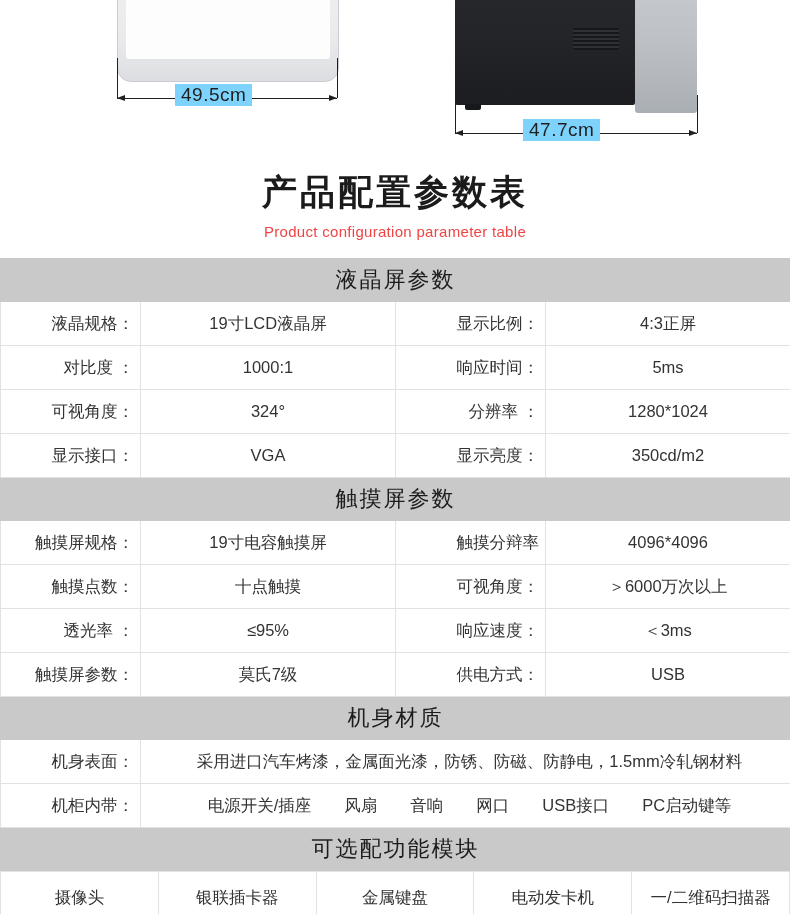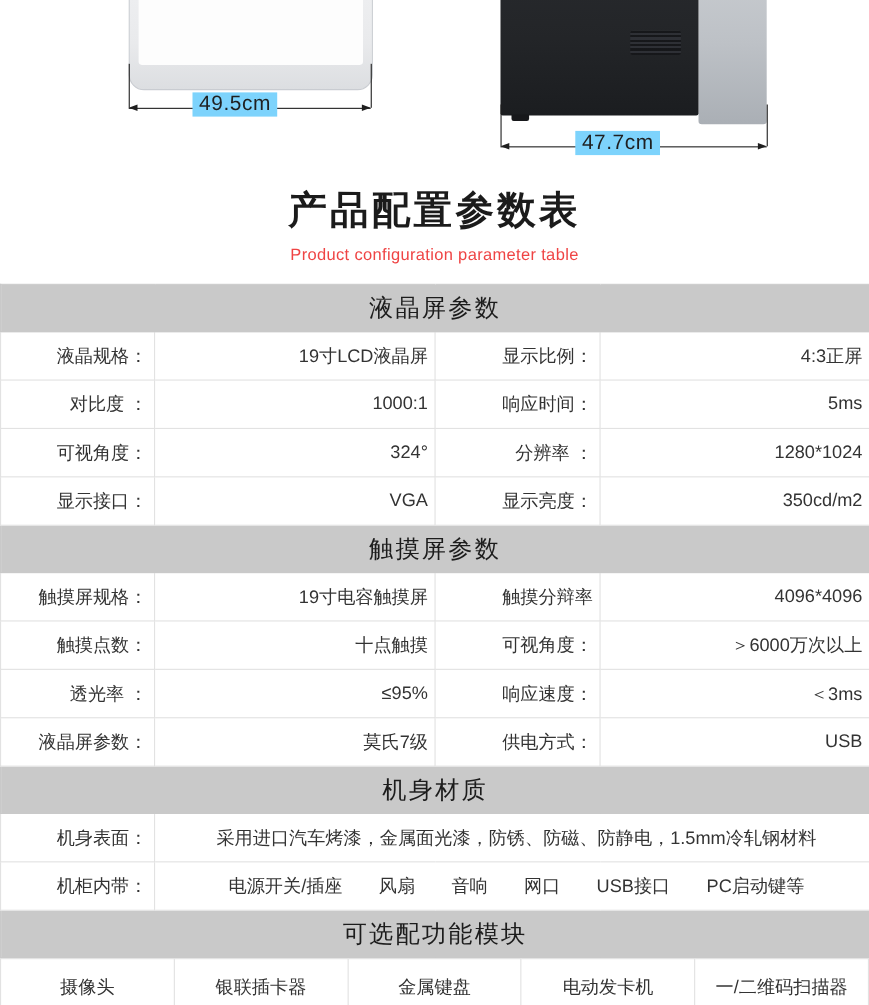--- a/index.html
+++ b/index.html
@@ -181,21 +181,21 @@
     letter-spacing: 2px;
     border: 1px solid #c9c9c9;
   }
   .lbl {
     text-align: right;
     padding-right: 10px;
     width: 140px;
     white-space: nowrap;
   }
   .val {
-    text-align: right;
+    text-align: center;
     padding-left: 14px;
     white-space: nowrap;
   }
   .row-full td.val-full {
     text-align: center;
     padding-left: 14px;
   }
 
   .modules-table {
     width: 790px;
@@ -306,21 +306,21 @@
       <td class="lbl">可视角度：</td>
       <td class="val">＞6000万次以上</td>
     </tr>
     <tr>
       <td class="lbl">透光率  ：</td>
       <td class="val">≤95%</td>
       <td class="lbl">响应速度：</td>
       <td class="val">＜3ms</td>
     </tr>
     <tr>
-      <td class="lbl">液晶屏参数：</td>
+      <td class="lbl">触摸屏参数：</td>
       <td class="val">莫氏7级</td>
       <td class="lbl">供电方式：</td>
       <td class="val">USB</td>
     </tr>
 
     <tr class="section-row">
       <td colspan="4">机身材质</td>
     </tr>
 
     <tr class="row-full">

